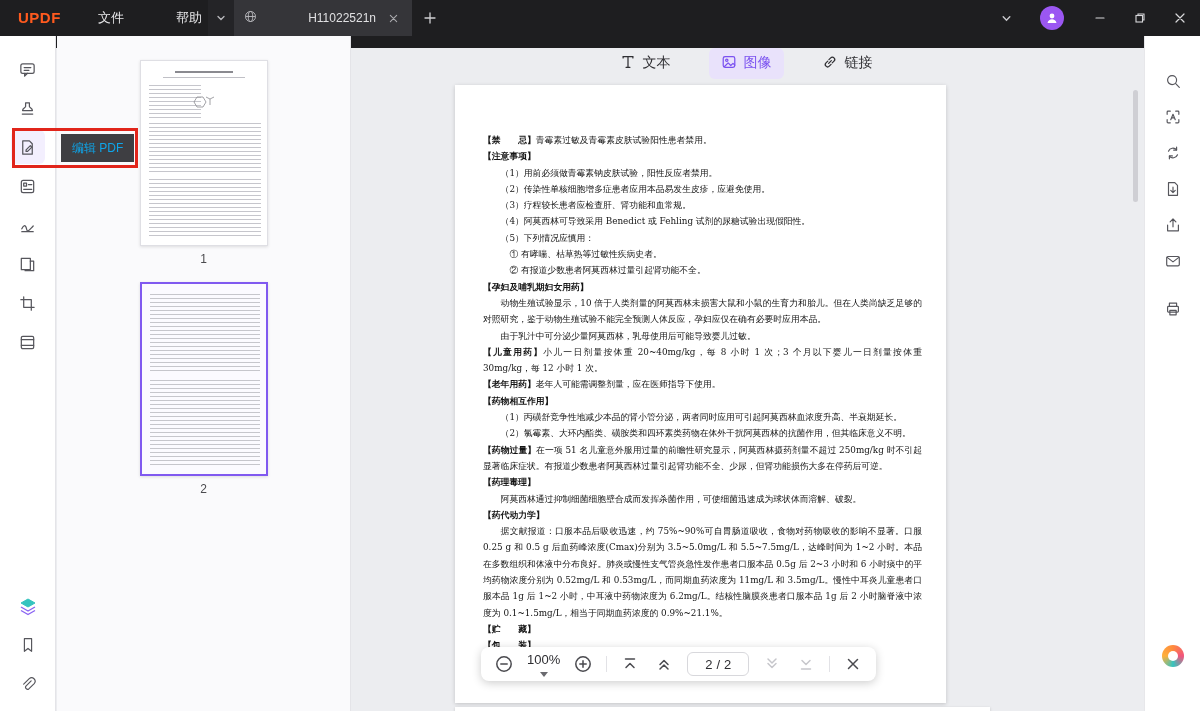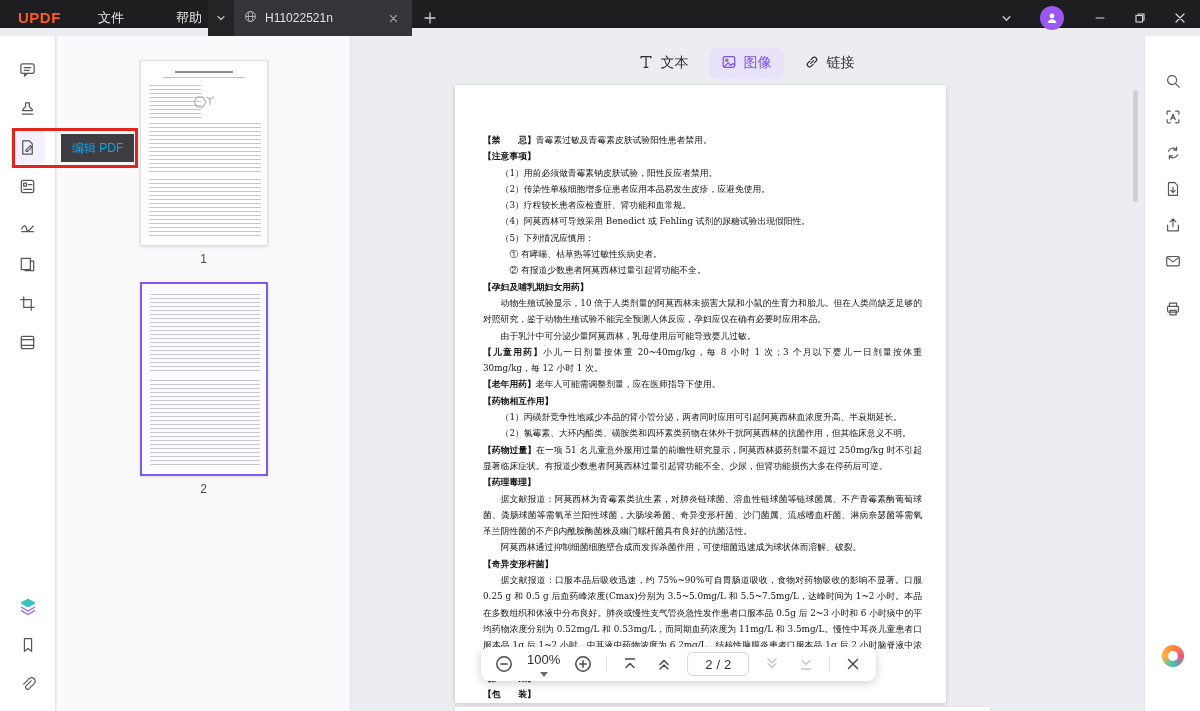--- a/index.html
+++ b/index.html
@@ -1,20 +1,20 @@
 <!DOCTYPE html>
 <html><head>
 <meta charset="utf-8">
 <style>
   html,body{margin:0;padding:0;}
   body{font-family:"Liberation Sans",sans-serif;}
   .app{position:relative;width:1200px;height:711px;background:#ecedf0;overflow:hidden;}
 
   
-  .titlebar{position:absolute;left:0;top:0;width:1200px;height:28px;background:#1e1e20;color:#e6e6e8;}
+  .titlebar{position:absolute;left:0;top:0;width:1200px;height:48px;background:#1e1e20;color:#e6e6e8;text-align:right;}
   .logo{position:absolute;left:18px;top:9px;font-weight:bold;font-size:15px;color:#ff5a1e;letter-spacing:.5px;}
   .menu{position:absolute;left:92px;top:0;height:36px;display:flex;align-items:center;gap:40px;font-size:13px;}
   .menu-item{padding:0 6px;cursor:default;}
   .tabstrip{position:absolute;left:208px;top:0;height:36px;display:flex;align-items:stretch;}
   .tab-chevron{width:26px;display:flex;align-items:center;justify-content:center;background:#242427;}
   .tab{width:158px;background:#353539;display:flex;align-items:center;gap:8px;padding:0 10px;}
   .tab-title{font-size:12px;color:#e0e0e2;flex:1;white-space:nowrap;overflow:hidden;}
   .tab-close{display:flex;align-items:center;justify-content:center;width:18px;height:18px;}
   .tab-add{width:36px;display:flex;align-items:center;justify-content:center;}
   .titlebar-right{position:absolute;right:0;top:0;height:36px;display:flex;align-items:center;}
@@ -37,21 +37,21 @@
   
   .thumb-panel{position:absolute;left:57px;top:36px;bottom:0;width:293px;background:#fafafc;border-right:1px solid #e4e4e8;display:flex;flex-direction:column;align-items:center;overflow:hidden;}
   .thumb-box{width:128px;height:186px;background:#fff;border:1px solid #dfdfe4;box-shadow:0 1px 3px rgba(0,0,0,.12);position:relative;margin-top:24px;box-sizing:border-box;}
   .thumb-box.selected{border:2px solid #8059f0;background:#fbfaff;height:194px;margin-top:16px;}
   .thumb-num{font-size:12px;color:#4a4a4e;margin-top:6px;}
   .mini-lines{position:absolute;background-image:repeating-linear-gradient(to bottom,#c6c6cc 0,#c6c6cc 1px,transparent 1px,transparent 4px);}
   .t1-title{position:absolute;left:34px;top:10px;width:58px;height:2px;background:#8a8a90;}
   .t1-sub{position:absolute;left:22px;top:16px;width:82px;height:1px;background:#c0c0c6;}
 
   
-  .edit-toolbar{position:absolute;left:350px;right:58px;top:46px;height:34px;display:flex;align-items:center;justify-content:center;gap:8px;}
+  .edit-toolbar{position:absolute;left:350px;right:58px;top:46px;height:34px;display:flex;align-items:center;justify-content:center;gap:26px;}
   .et-item{display:flex;align-items:center;gap:7px;font-size:14px;color:#2f2f33;padding:6px 12px;border-radius:6px;}
   .et-item.active{background:#e9e2fb;color:#7b52f0;}
   .et-item svg{flex:none;}
 
   
   .page{position:absolute;left:455px;top:85px;width:491px;height:618px;background:#fff;box-shadow:0 1px 4px rgba(0,0,0,.18);overflow:hidden;}
   .page-next{position:absolute;left:455px;top:707px;width:535px;height:4px;background:#fff;box-shadow:0 1px 3px rgba(0,0,0,.2);}
   .page-inner{position:absolute;left:28px;right:24px;top:47px;font-family:"DejaVu Serif","Liberation Serif",serif;font-size:8.8px;line-height:16.3px;color:#141414;text-align:justify;}
   .doc-p{margin:0;}
   .doc-p.ind{text-indent:2em;}
@@ -319,25 +319,24 @@
         <p class="doc-p"><b class="doc-head">【药物相互作用】</b><span></span></p>
 
         <p class="doc-p li1"><b class="doc-head"></b><span>（1）丙磺舒竞争性地减少本品的肾小管分泌，两者同时应用可引起阿莫西林血浓度升高、半衰期延长。</span></p>
 
         <p class="doc-p li1"><b class="doc-head"></b><span>（2）氯霉素、大环内酯类、磺胺类和四环素类药物在体外干扰阿莫西林的抗菌作用，但其临床意义不明。</span></p>
 
         <p class="doc-p"><b class="doc-head">【药物过量】</b><span>在一项 51 名儿童意外服用过量的前瞻性研究显示，阿莫西林摄药剂量不超过 250mg/kg 时不引起显著临床症状。有报道少数患者阿莫西林过量引起肾功能不全、少尿，但肾功能损伤大多在停药后可逆。</span></p>
 
         <p class="doc-p"><b class="doc-head">【药理毒理】</b><span></span></p>
 
-        <p class="doc-p ind"><b class="doc-head"></b><span>据文献报道：阿莫西林为青霉素类抗生素，对肺炎链球菌、溶血性链球菌等链球菌属、不产青霉素酶葡萄球菌、粪肠球菌等需氧革兰阳性球菌，大肠埃希菌、奇异变形杆菌、沙门菌属、流感嗜血杆菌、淋病奈瑟菌等需氧革兰阴性菌的不产β内酰胺酶菌株及幽门螺杆菌具有良好的抗菌活性。</span></p>
 
         <p class="doc-p ind"><b class="doc-head"></b><span>阿莫西林通过抑制细菌细胞壁合成而发挥杀菌作用，可使细菌迅速成为球状体而溶解、破裂。</span></p>
 
-        <p class="doc-p"><b class="doc-head">【奇异变形杆菌】</b><span></span></p>
+        <p class="doc-p"><b class="doc-head">【药代动力学】</b><span></span></p>
 
         <p class="doc-p ind"><b class="doc-head"></b><span>据文献报道：口服本品后吸收迅速，约 75%~90%可自胃肠道吸收，食物对药物吸收的影响不显著。口服 0.25 g 和 0.5 g 后血药峰浓度(Cmax)分别为 3.5~5.0mg/L 和 5.5~7.5mg/L，达峰时间为 1~2 小时。本品在多数组织和体液中分布良好。肺炎或慢性支气管炎急性发作患者口服本品 0.5g 后 2~3 小时和 6 小时痰中的平均药物浓度分别为 0.52mg/L 和 0.53mg/L，而同期血药浓度为 11mg/L 和 3.5mg/L。慢性中耳炎儿童患者口服本品 1g 后 1~2 小时，中耳液中药物浓度为 6.2mg/L。结核性脑膜炎患者口服本品 1g 后 2 小时脑脊液中浓度为 0.1~1.5mg/L，相当于同期血药浓度的 0.9%~21.1%。</span></p>
 
         <p class="doc-p"><b class="doc-head">【贮　　藏】</b><span></span></p>
 
         <p class="doc-p"><b class="doc-head">【包　　装】</b><span></span></p>
 
         <p class="doc-p"></p>
 
       </div>

